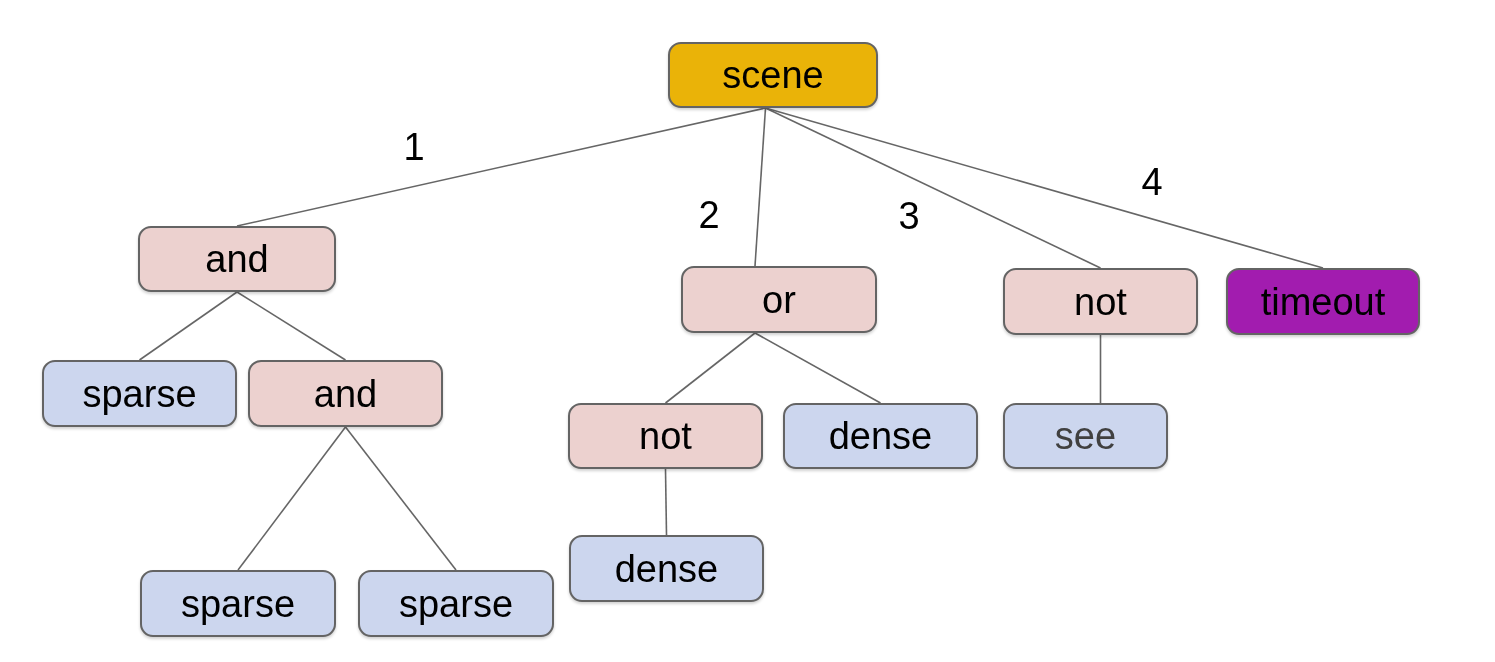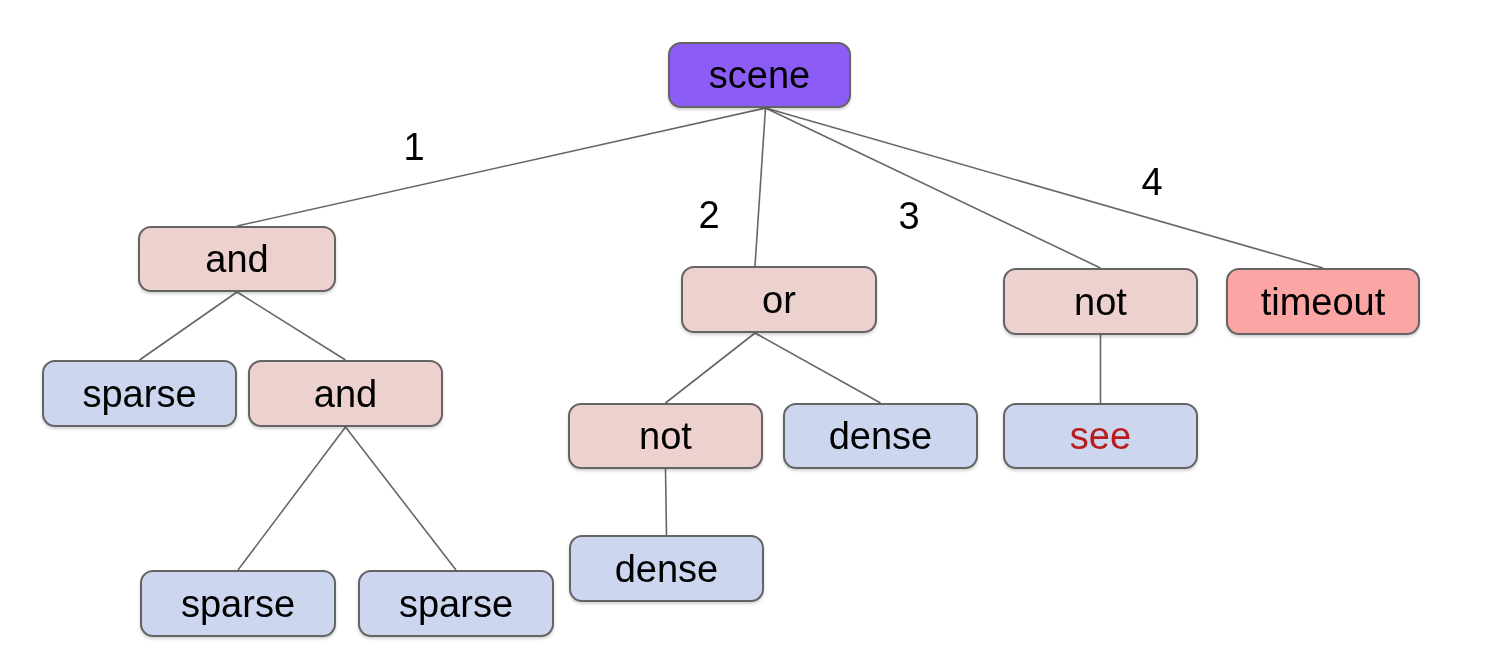--- a/index.html
+++ b/index.html
@@ -57,48 +57,48 @@
       <line x1="237" y1="292" x2="139.5" y2="360" stroke="#666666" stroke-width="1.6"></line>
       <line x1="237" y1="292" x2="345.5" y2="360" stroke="#666666" stroke-width="1.6"></line>
       <line x1="345.5" y1="427" x2="238" y2="570" stroke="#666666" stroke-width="1.6"></line>
       <line x1="345.5" y1="427" x2="456" y2="570" stroke="#666666" stroke-width="1.6"></line>
       <line x1="755" y1="333" x2="665.5" y2="403" stroke="#666666" stroke-width="1.6"></line>
       <line x1="755" y1="333" x2="880.5" y2="403" stroke="#666666" stroke-width="1.6"></line>
       <line x1="665.5" y1="469" x2="666.5" y2="535" stroke="#666666" stroke-width="1.6"></line>
       <line x1="1100.5" y1="335" x2="1100.5" y2="403" stroke="#666666" stroke-width="1.6"></line>
     </svg>
   <div>
-      <div class="node" style="left: 668px; top: 42px; width: 183px; height: 66px; background: #8b5cf6; border-color: rgb(100, 100, 100); color: rgb(0, 0, 0); text-align: right;">
+      <div class="node" style="left: 668px; top: 42px; width: 210px; height: 66px; background: #eab308; border-color: rgb(100, 100, 100); color: rgb(0, 0, 0); text-align: right;">
         <span>scene</span>
       </div>
       <div class="node" style="left: 138px; top: 226px; width: 198px; height: 66px; background: rgb(236, 209, 207); border-color: rgb(100, 100, 100); color: rgb(0, 0, 0);">
         <span>and</span>
       </div>
       <div class="node" style="left: 657px; top: 266px; width: 196px; height: 67px; background: rgb(236, 209, 207); border-color: rgb(100, 100, 100); color: rgb(0, 0, 0); margin-left: 24px;">
         <span>or</span>
       </div>
       <div class="node" style="left: 1003px; top: 268px; width: 195px; height: 67px; background: rgb(236, 209, 207); border-color: rgb(100, 100, 100); color: rgb(0, 0, 0);">
         <span>not</span>
       </div>
-      <div class="node" style="left: 1226px; top: 268px; width: 194px; height: 67px; background: #fca5a5; border-color: rgb(100, 100, 100); color: rgb(0, 0, 0);">
+      <div class="node" style="left: 1226px; top: 268px; width: 194px; height: 67px; background: #a21caf; border-color: rgb(100, 100, 100); color: rgb(0, 0, 0);">
         <span>timeout</span>
       </div>
       <div class="node" style="left: 42px; top: 360px; width: 195px; height: 67px; background: rgb(204, 214, 238); border-color: rgb(100, 100, 100); color: rgb(0, 0, 0);">
         <span>sparse</span>
       </div>
       <div class="node" style="left: 248px; top: 360px; width: 195px; height: 67px; background: rgb(236, 209, 207); border-color: rgb(100, 100, 100); color: rgb(0, 0, 0);">
         <span>and</span>
       </div>
       <div class="node" style="left: 568px; top: 403px; width: 195px; height: 66px; background: rgb(236, 209, 207); border-color: rgb(100, 100, 100); color: rgb(0, 0, 0);">
         <span>not</span>
       </div>
       <div class="node" style="left: 783px; top: 403px; width: 195px; height: 66px; background: rgb(204, 214, 238); border-color: rgb(100, 100, 100); color: rgb(0, 0, 0);">
         <span>dense</span>
       </div>
-      <div class="node" style="left: 1003px; top: 403px; width: 195px; height: 66px; background: rgb(204, 214, 238); border-color: rgb(100, 100, 100); color: #b91c1c;">
+      <div class="node" style="left: 1003px; top: 403px; width: 165px; height: 66px; background: rgb(204, 214, 238); border-color: rgb(100, 100, 100); color: #404040;">
         <span>see</span>
       </div>
       <div class="node" style="left: 569px; top: 535px; width: 195px; height: 67px; background: rgb(204, 214, 238); border-color: rgb(100, 100, 100); color: rgb(0, 0, 0);">
         <span>dense</span>
       </div>
       <div class="node" style="left: 140px; top: 570px; width: 196px; height: 67px; background: rgb(204, 214, 238); border-color: rgb(100, 100, 100); color: rgb(0, 0, 0);">
         <span>sparse</span>
       </div>
       <div class="node" style="left: 358px; top: 570px; width: 196px; height: 67px; background: rgb(204, 214, 238); border-color: rgb(100, 100, 100); color: rgb(0, 0, 0);">
         <span>sparse</span>

